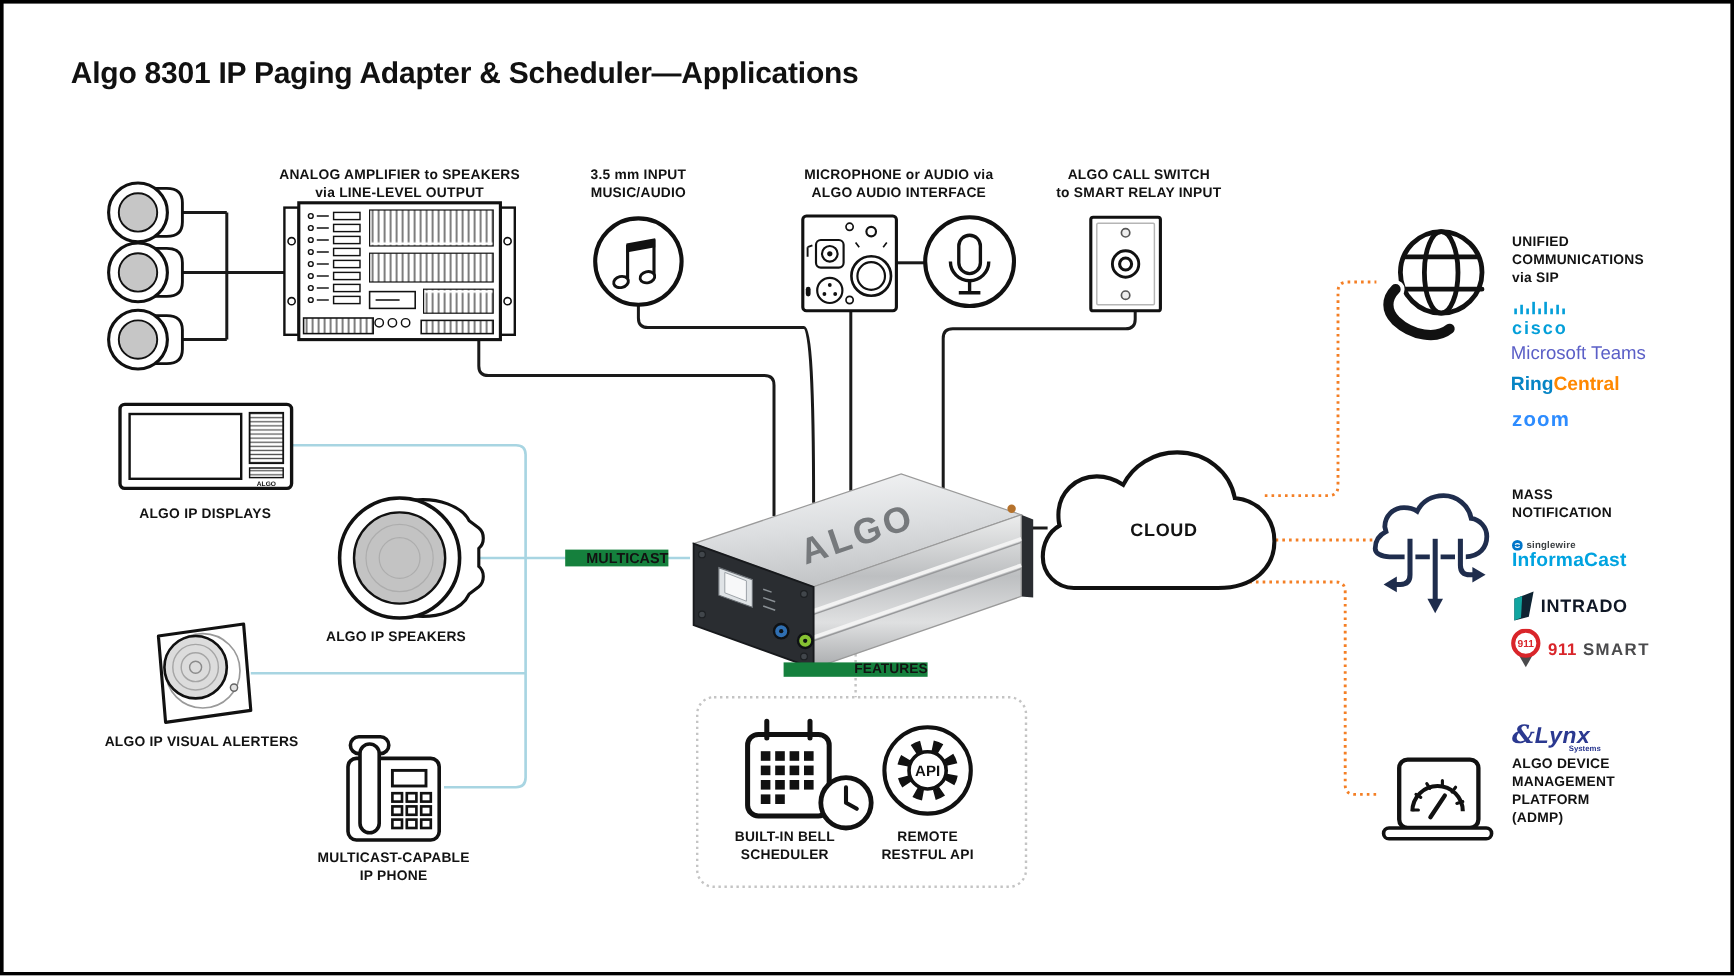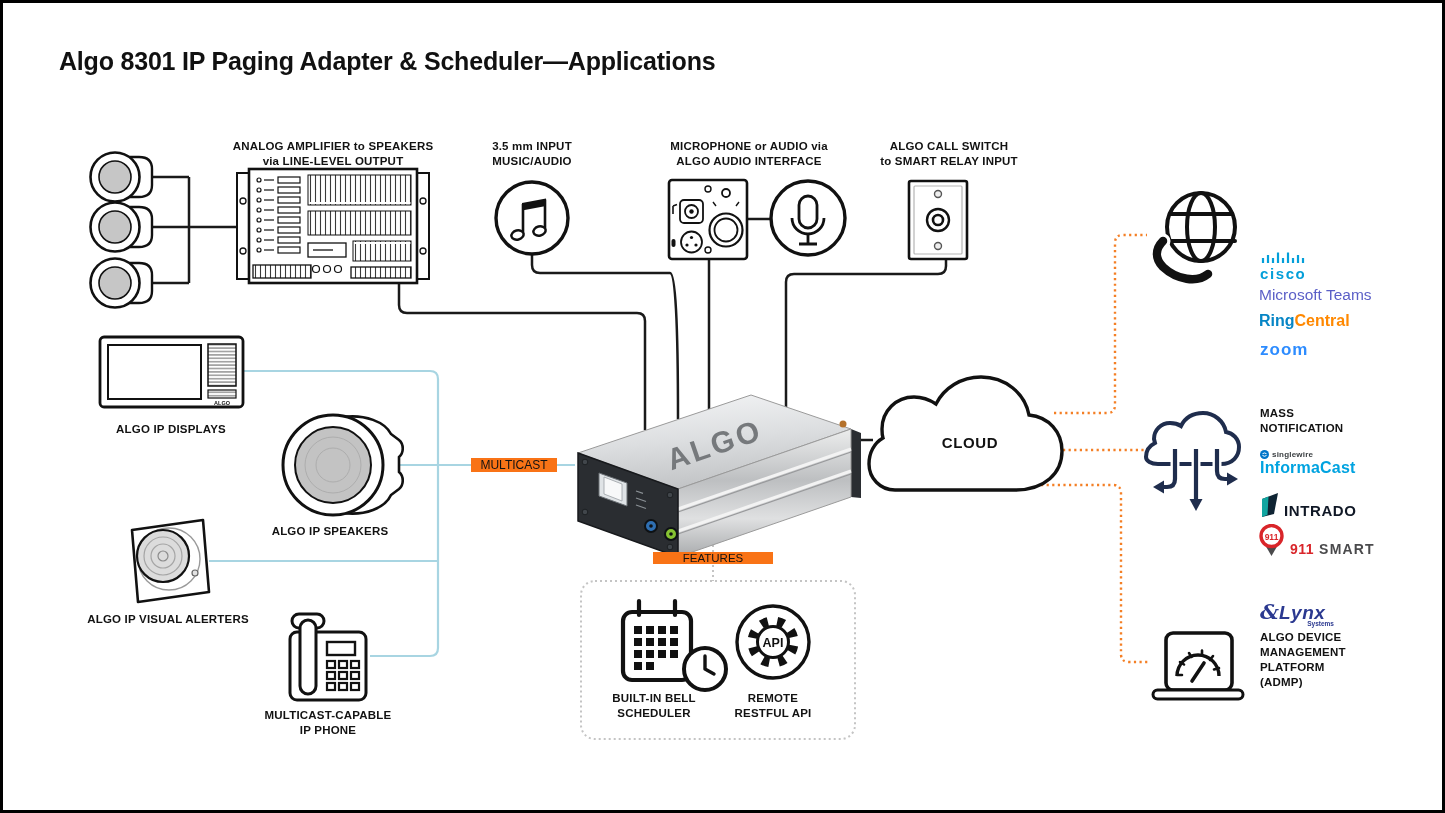--- a/index.html
+++ b/index.html
@@ -3,32 +3,32 @@
 <meta charset="utf-8">
 <style>
   html,body{margin:0;padding:0;background:#e8e8e8;}
   .stage{position:relative;width:1445px;height:813px;background:#ffffff;border:3px solid #000;
          box-sizing:border-box;overflow:hidden;font-family:"Liberation Sans",sans-serif;}
   .stage svg.layer{position:absolute;left:0;top:0;}
   .title{position:absolute;left:56px;top:44px;font-size:25px;font-weight:bold;color:#111;letter-spacing:-0.2px;}
   .lbl{position:absolute;font-weight:bold;font-size:11.5px;line-height:15px;text-align:center;color:#121212;letter-spacing:0.2px;}
   .lbl.left{text-align:left;}
   .lbl .ln{display:block;}
-  .tag{position:absolute;font-weight:normal;font-size:12px;color:#121212;background:#f97316;text-align:center;}
+  .tag{position:absolute;font-weight:bold;font-size:12px;color:#121212;background:#15803d;text-align:right;}
   .cloudlbl{position:absolute;font-weight:bold;font-size:15px;letter-spacing:0.6px;color:#121212;text-align:center;}
   .logo{position:absolute;white-space:nowrap;}
   .cisco-txt{font-size:15px;font-weight:800;color:#049fd9;letter-spacing:1.6px;margin-top:-2px;}
   .teams-txt{font-size:15.5px;font-weight:400;color:#5b5fc7;}
   .rc-ring{font-size:16px;font-weight:800;color:#0685c5;text-align:center;}
   .rc-central{font-size:16px;font-weight:800;color:#ff8800;}
   .zoom-txt{font-size:17px;font-weight:800;color:#2d8cff;letter-spacing:1px;}
   .sw-row{display:flex;align-items:center;gap:3px;}
   .sw-txt{font-size:8px;font-weight:700;color:#3c4043;letter-spacing:0.2px;}
   .ic-txt{font-size:16px;font-weight:800;color:#00a3e0;letter-spacing:0.2px;margin-top:0px;}
-  .row{display:flex;align-items:flex-end;gap:5px;}
+  .row{display:flex;align-items:center;gap:5px;}
   .intrado-txt{font-size:15px;font-weight:900;color:#101826;letter-spacing:0.6px;}
   .n911-num{font-size:14px;font-weight:800;color:#d9252a;letter-spacing:0.5px;}
   .n911-name{font-size:14px;font-weight:800;color:#4a4a4c;letter-spacing:1.2px;}
   .lynx-amp{font-family:"DejaVu Serif",serif;font-style:italic;font-size:21px;font-weight:bold;color:#2b3990;}
   .lynx-name{font-size:19px;font-weight:800;font-style:italic;color:#2b3990;letter-spacing:0.5px;}
   .lynx-sub{font-size:6.5px;font-weight:700;color:#2b3990;text-align:right;margin-top:-4px;margin-right:2px;}
 </style>
 </head>
 <body>
 
@@ -382,20 +382,25 @@
   <div class="lbl" style="left:571px;top:688px;width:160px;">
     <span class="ln">BUILT-IN BELL</span>
     <span class="ln">SCHEDULER</span>
   </div>
 
   <div class="lbl" style="left:690px;top:688px;width:160px;">
     <span class="ln">REMOTE</span>
     <span class="ln">RESTFUL API</span>
   </div>
 
+  <div class="lbl left" style="left:1257px;top:192px;width:160px;">
+    <span class="ln">UNIFIED</span>
+    <span class="ln">COMMUNICATIONS</span>
+    <span class="ln">via SIP</span>
+  </div>
 
   <div class="logo" style="left:1257px;top:246px;">
     <svg width="46" height="11" viewBox="0 0 46 11">
       <g stroke="#049fd9" stroke-width="2.2">
         <path d="M3,11 V6"></path>
           <path d="M8,11 V3"></path>
           <path d="M13,11 V6"></path>
           <path d="M18,11 V0.5"></path>
           <path d="M23,11 V6"></path>
         <path d="M28,11 V0.5"></path>

